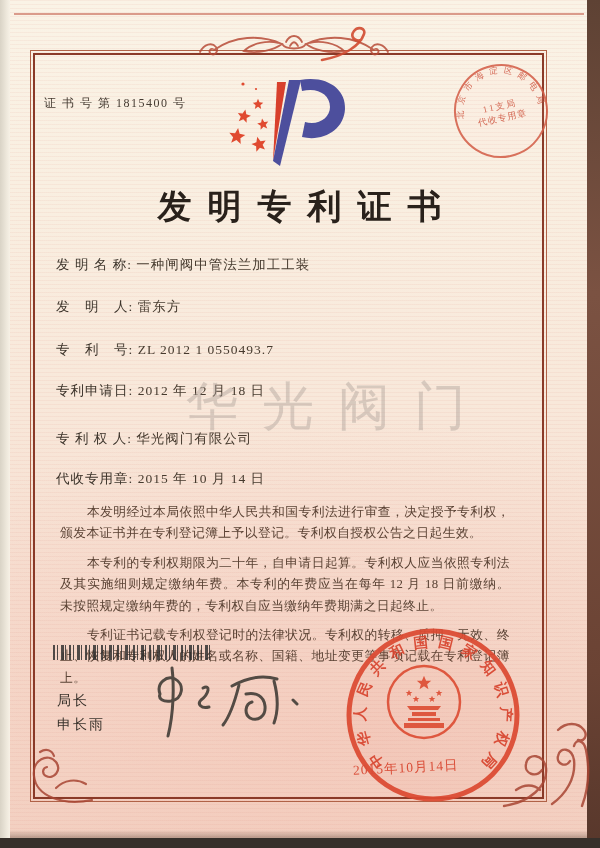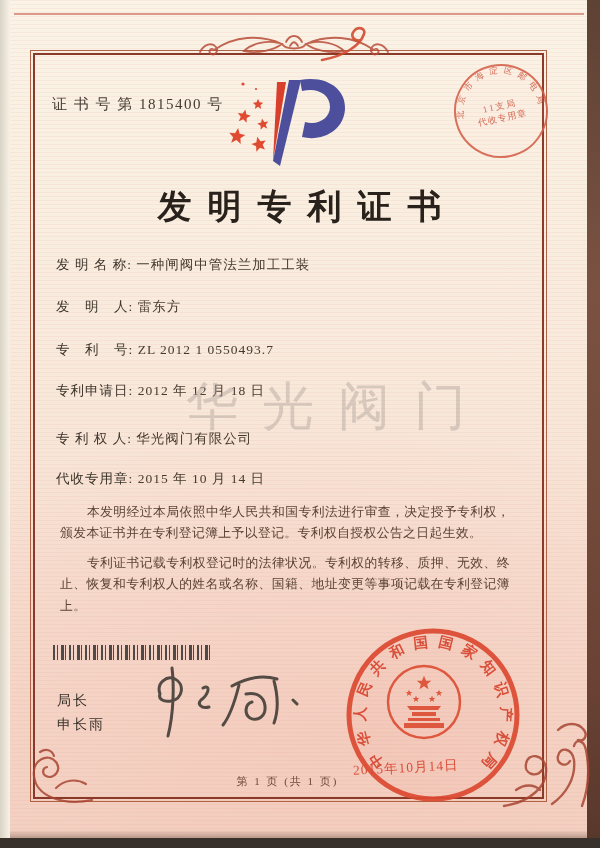--- a/index.html
+++ b/index.html
@@ -20,21 +20,21 @@
          background:radial-gradient(130% 55% at 55% 88%,rgba(243,191,177,.45),rgba(243,191,177,0) 70%);}
   .paper::after{content:'';position:absolute;inset:0;pointer-events:none;
          background:repeating-linear-gradient(180deg,rgba(219,132,119,.09) 0 1px,rgba(0,0,0,0) 1px 4px);}
   
   .topline{position:absolute;left:14px;right:16px;top:13px;height:2px;background:#cf7e6c;opacity:.75;}
   
   .frame{position:absolute;left:30px;top:50px;width:515px;height:750px;
          border:1px solid #b06247;}
   .frame::before{content:'';position:absolute;inset:2px;border:2px solid #8a3a28;}
   .abs{position:absolute;}
-  .cert-no{left:52px;top:95px;font-size:15px;letter-spacing:1.5px;color:#453a31;z-index:4;}
+  .cert-no{left:44px;top:95px;font-size:12px;letter-spacing:1.5px;color:#453a31;z-index:4;}
   .title{left:30px;width:515px;top:172px;text-align:center;font-size:34px;font-weight:600;
          letter-spacing:16px;color:#29211b;z-index:4;margin:12px;text-indent:16px;}
   .field{left:56px;width:470px;font-size:13.5px;letter-spacing:1px;color:#3d342b;z-index:4;}
   .field .fvalue{color:#463a2e;}
   .wm{left:186px;top:372px;font-size:52px;letter-spacing:24px;color:rgba(170,157,149,.42);
       z-index:6;pointer-events:none;white-space:nowrap;}
   .body-text{left:52px;top:494px;width:466px;z-index:4;}
   .body-text p{margin:8px;font-size:12.8px;line-height:21.4px;color:#5a4234;text-align:justify;
                text-indent:2.1em;letter-spacing:.4px;}
   .barcode{left:53px;top:645px;width:159px;height:15px;opacity:.82;z-index:4;
@@ -128,20 +128,21 @@
     <span class="flabel">专 利 权 人: </span><span class="fvalue">华光阀门有限公司</span>
   </div>
   <div class="abs field" style="top:470px">
     <span class="flabel">代收专用章: </span><span class="fvalue">2015 年 10 月 14 日</span>
   </div>
 
   <div class="abs wm">华光阀门</div>
 
   <div class="abs body-text">
     <p>本发明经过本局依照中华人民共和国专利法进行审查，决定授予专利权，颁发本证书并在专利登记簿上予以登记。专利权自授权公告之日起生效。</p>
+    <p>本专利的专利权期限为二十年，自申请日起算。专利权人应当依照专利法及其实施细则规定缴纳年费。本专利的年费应当在每年 12 月 18 日前缴纳。未按照规定缴纳年费的，专利权自应当缴纳年费期满之日起终止。</p>
     <p>专利证书记载专利权登记时的法律状况。专利权的转移、质押、无效、终止、恢复和专利权人的姓名或名称、国籍、地址变更等事项记载在专利登记簿上。</p>
   </div>
 
   <div class="abs barcode"></div>
 
   <div class="abs sig-title">局长</div>
   <div class="abs sig-name">申长雨</div>
 
   <svg class="abs sig-svg" width="170" height="88" viewBox="0 0 170 88">
     <g fill="none" stroke="#46403a" stroke-width="3" stroke-linecap="round" stroke-linejoin="round" opacity=".92">
@@ -149,21 +150,20 @@
       <path d="M26,12 C28,28 28,56 22,80"></path>
       <path d="M57,32 C65,28 63,38 55,44 C51,48 55,53 63,51"></path>
       <path d="M86,30 C102,21 118,19 131,23"></path>
       <path d="M93,29 C89,45 84,60 77,69"></path>
       <path d="M100,38 C110,36 118,40 119,50 C120,60 112,66 104,62 C98,58 99,48 106,46"></path>
       <path d="M128,25 C132,40 132,56 128,67"></path>
       <path d="M147,44 l4,4"></path>
     </g>
   </svg>
 
-  <div class="abs footer">第 1 页 (共 1 页)</div>
 
   <svg class="abs orn-bl" width="74" height="64" viewBox="0 0 74 64">
     <g fill="none" stroke="#a84634" stroke-width="2.2" stroke-linecap="round" opacity=".85">
       <path d="M70,56 C40,62 14,52 12,32 C10,16 26,8 34,18 C40,26 32,36 24,32 C20,30 20,24 25,23"></path>
       <path d="M34,44 C42,36 54,34 64,40"></path>
       <path d="M18,8 C24,4 30,6 32,12"></path>
     </g>
   </svg>
 
   <svg class="abs orn-br" width="100" height="104" viewBox="0 0 100 104">

